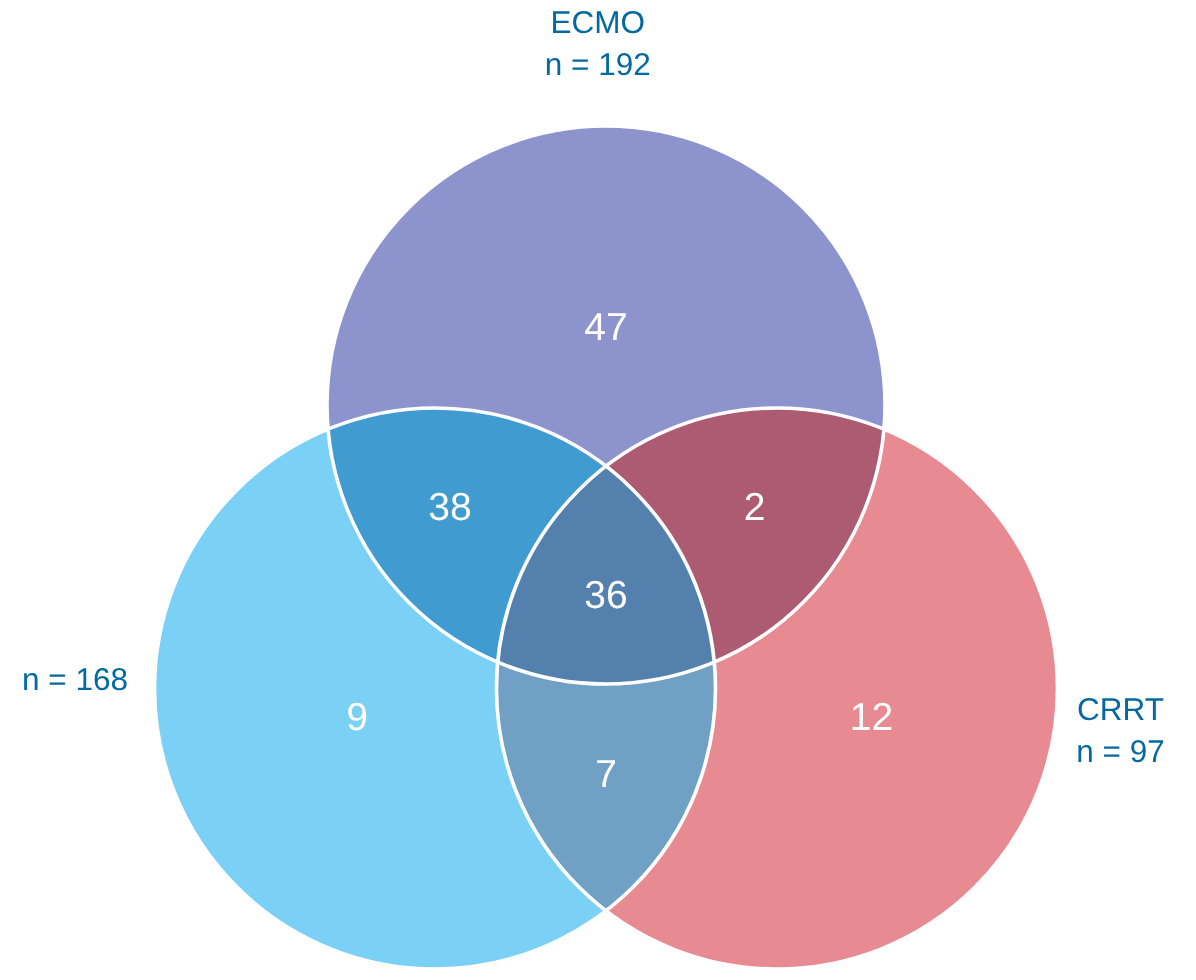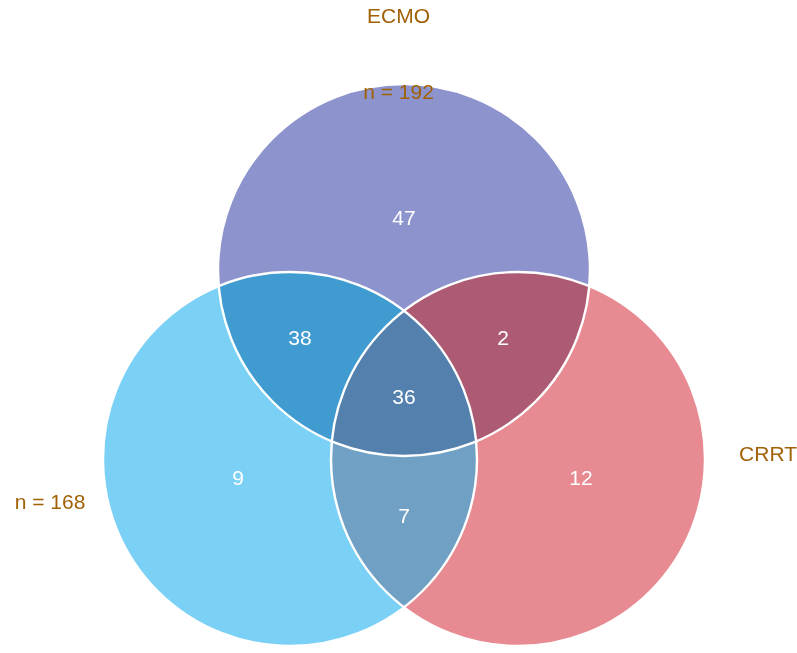--- a/index.html
+++ b/index.html
@@ -25,44 +25,43 @@
     top: 0;
     width: 797px;
     height: 653px;
     display: block;
   }
   .set-label {
     position: absolute;
     text-align: center;
     line-height: 1.35;
     font-size: 21px;
-    color: #a16207;
+    color: #0369a1;
     white-space: nowrap;
   }
   .set-label .set-name { display: block; }
-  .set-label .set-count { display: block; margin-top: 48px; }
+  .set-label .set-count { display: block; }
   #label-ecmo {
     left: 0;
     top: 2px;
     width: 797px;
   }
   #label-mv {
     left: 0px;
     top: 440px;
     width: 100px;
   }
   #label-crrt {
     left: 697px;
-    top: 440px;
+    top: 460px;
     width: 100px;
-    text-align: right;
   }
   .region-value {
     position: absolute;
-    font-size: 21px;
+    font-size: 26px;
     color: #ffffff;
     transform: translate(-50%, -50%);
     white-space: nowrap;
     pointer-events: none;
   }
 </style>
 </head>
 <body>
 
 <div id="venn-stage">
@@ -109,20 +108,21 @@
     <span class="set-name">ECMO</span>
     <span class="set-count">n = 192</span>
   </div>
 
   <div class="set-label" id="label-mv">
     <span class="set-count">n = 168</span>
   </div>
 
   <div class="set-label" id="label-crrt">
     <span class="set-name">CRRT</span>
+    <span class="set-count">n = 97</span>
   </div>
 
   <div class="region-value" style="left:404px; top:218px;">47</div>
   <div class="region-value" style="left:300px; top:338px;">38</div>
   <div class="region-value" style="left:503px; top:338px;">2</div>
   <div class="region-value" style="left:404px; top:397px;">36</div>
   <div class="region-value" style="left:238px; top:478px;">9</div>
   <div class="region-value" style="left:581px; top:478px;">12</div>
   <div class="region-value" style="left:404px; top:516px;">7</div>
 

